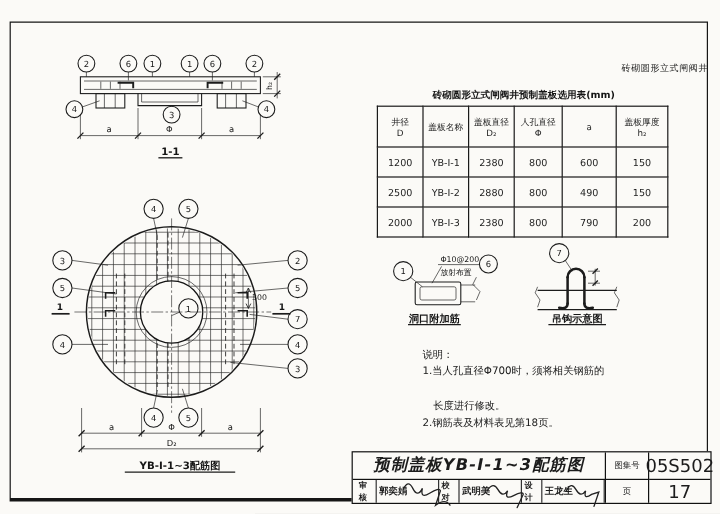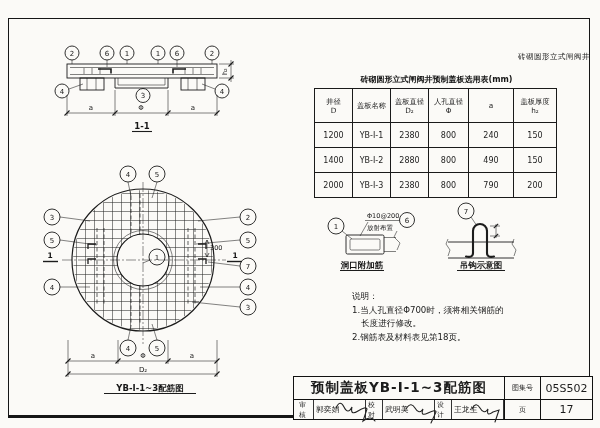--- a/index.html
+++ b/index.html
@@ -24,30 +24,30 @@
   
   .tblwrap{position:absolute;left:314px;top:42px;width:245px;}
   .tbl-title{text-align:center;font-size:8px;font-weight:bold;margin-bottom:3px;color:#151515;margin-top:32px;}
   table.sel{border-collapse:collapse;table-layout:fixed;width:242px;border:1.4px solid #1a1a1a;}
   table.sel td,table.sel th{border:1px solid #1a1a1a;text-align:center;vertical-align:middle;padding:0;font-weight:normal;}
   table.sel th{height:33px;font-size:7.3px;line-height:9px;margin-top:31px;}
   table.sel td{height:24px;font-size:8px;}
   .thdr-sub:empty{display:none;}
   
   .notes{position:absolute;left:352px;top:290px;width:215px;font-size:8.6px;line-height:13.5px;color:#191919;}
-  .notes .indent{padding-left:9px;}
+  .notes .indent{padding-left:9px;margin-top:16px;}
   
   .titleblock{position:absolute;left:293px;top:376px;width:298px;height:42px;border:1.3px solid #111;box-sizing:content-box;background:#fbfaf7;display:grid;grid-template-columns:211px 36px 51px;grid-template-rows:23px 19px;}
   .tb-cell{border-right:1px solid #111;border-bottom:1px solid #111;display:flex;align-items:center;justify-content:center;box-sizing:border-box;overflow:visible;}
   .tb-cell.last{border-right:none;}
   .tb-cell.bot{border-bottom:none;}
-  .tb-title{font-size:13.5px;font-weight:bold;letter-spacing:1px;}
+  .tb-title{font-size:13.5px;font-weight:bold;letter-spacing:1px;font-style:italic;}
   .tb-small{font-size:7px;}
-  .tb-no{font-size:11px;}
-  .credits{justify-content:space-between;padding-left:3px;position:relative;}
+  .tb-no{font-size:15px;}
+  .credits{justify-content:space-between;padding-left:3px;position:relative;font-weight:bold;}
   .credits .role{font-size:6.8px;border-right:.8px solid #333;padding:0 2px;height:100%;display:flex;align-items:center;}
   .credits .person{font-size:7.8px;border-right:.8px solid #333;padding:0 2px;width:53px;height:100%;display:flex;align-items:center;}
   .sigsvg{position:absolute;left:0;top:0;width:211px;height:30px;overflow:visible;pointer-events:none;}
   .sig{stroke:#222;fill:none;stroke-width:1.1;stroke-linecap:round;}
 </style>
 </head>
 <body>
 
 <div class="page">
 
@@ -339,25 +339,25 @@
         <th>
               <div>盖板厚度</div>
               <div class="thdr-sub">h₂</div>
             </th>
       </tr>
       <tr>
         <td>1200</td>
             <td>YB-I-1</td>
             <td>2380</td>
         <td>800</td>
-            <td>240</td>
+            <td>600</td>
             <td>150</td>
       </tr>
       <tr>
-        <td>1400</td>
+        <td>2500</td>
             <td>YB-I-2</td>
             <td>2880</td>
         <td>800</td>
             <td>490</td>
             <td>150</td>
       </tr>
       <tr>
         <td>2000</td>
             <td>YB-I-3</td>
             <td>2380</td>

